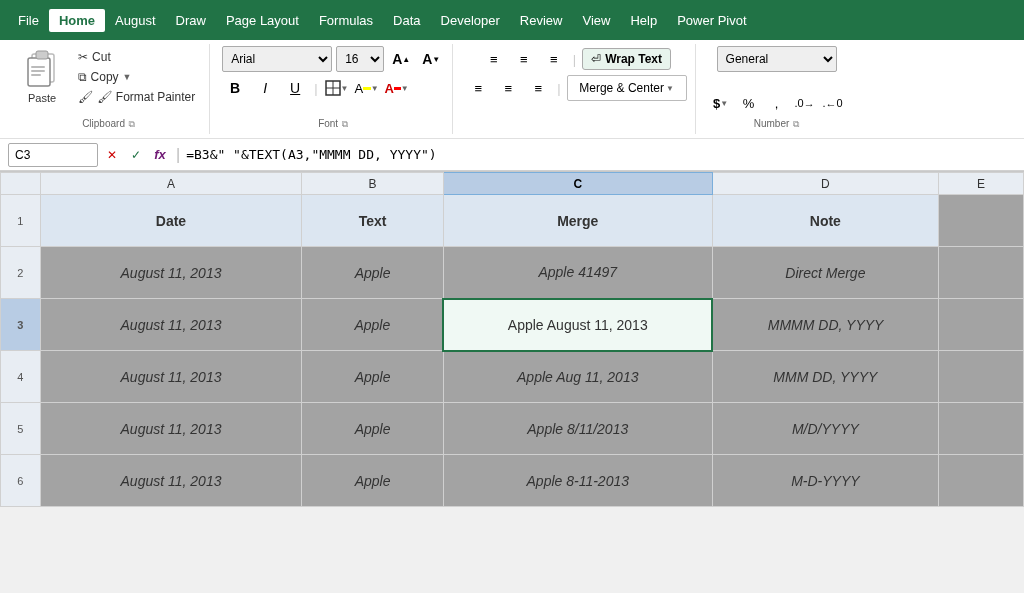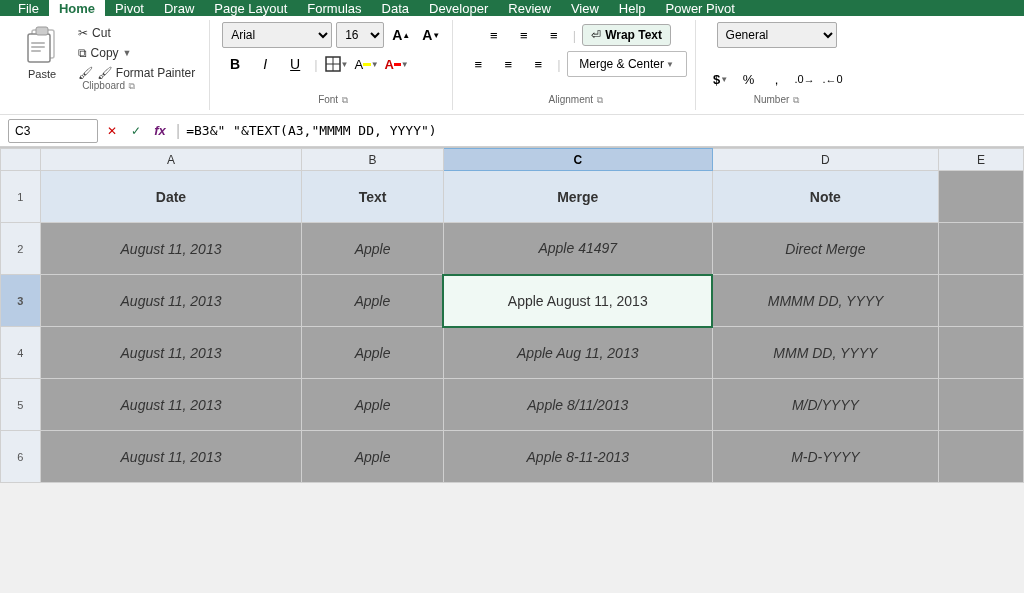--- a/index.html
+++ b/index.html
@@ -2,21 +2,21 @@
 <html><head>
   <meta charset="utf-8">
   <style>
     * { box-sizing: border-box; margin: 0; padding: 0; }
     body { font-family: 'Segoe UI', Arial, sans-serif; font-size: 13px; background: #f0f0f0; width: 1024px; height: 593px; overflow: hidden; }
 
     
     .ribbon { background: #fff; border-bottom: 1px solid #c8c8c8; }
 
     
-    .menu-bar { background: #217346; display: flex; align-items: center; height: 16px; padding: 0 8px; }
+    .menu-bar { background: #217346; display: flex; align-items: center; height: 40px; padding: 0 8px; }
     .menu-item { color: #fff; padding: 4px 10px; font-size: 13px; cursor: pointer; border-radius: 2px; }
     .menu-item.active { background: #fff; color: #217346; font-weight: 600; }
 
     
     .toolbar { background: #fff; display: flex; align-items: stretch; padding: 4px 8px; border-bottom: 1px solid #e0e0e0; gap: 4px; min-height: 88px; }
     .toolbar-group { display: flex; flex-direction: column; align-items: center; justify-content: space-between; padding: 2px 8px; border-right: 1px solid #e0e0e0; position: relative; }
     .toolbar-group:last-child { border-right: none; }
 
     .clipboard-area { display: flex; flex-direction: row; align-items: center; gap: 4px; }
     .paste-btn { display: flex; flex-direction: column; align-items: center; justify-content: center; padding: 4px 8px; cursor: pointer; border-radius: 3px; min-width: 48px; }
@@ -73,21 +73,21 @@
     td.center { text-align: center; }
   </style>
 </head>
 <body>
 
 <div class="ribbon">
 
   <div class="menu-bar">
     <div class="menu-item">File</div>
     <div class="menu-item active">Home</div>
-    <div class="menu-item">Pivot</div>
+    <div class="menu-item">August</div>
     <div class="menu-item">Draw</div>
     <div class="menu-item">Page Layout</div>
     <div class="menu-item">Formulas</div>
     <div class="menu-item">Data</div>
     <div class="menu-item">Developer</div>
     <div class="menu-item">Review</div>
     <div class="menu-item">View</div>
     <div class="menu-item">Help</div>
     <div class="menu-item">Power Pivot</div>
   </div>
@@ -117,21 +117,21 @@
             <span style="font-size:12px;">⧉</span>
             <span style="font-size:12px;">Copy</span>
             <span style="font-size:9px;color:#666;">▼</span>
           </div>
           <div class="clipboard-btn">
             <span style="font-size:12px;">🖌</span>
             <span style="font-size:12px;">🖌 Format Painter</span>
           </div>
         </div>
       </div>
-      <div style="position:absolute; bottom:18px; left:0; right:0; text-align:center;">
+      <div style="position:absolute; bottom:4px; left:0; right:0; text-align:center;">
         <span style="font-size:10px; color:#666;">Clipboard</span>
         <span style="font-size:9px; color:#888; cursor:pointer;">⧉</span>
       </div>
     </div>
 
     <div class="toolbar-group font-group" style="justify-content:flex-start; padding-bottom:18px; gap:3px;">
       <div class="font-row1">
         <select class="font-select">
           <option>Arial</option>
         </select>
@@ -184,24 +184,20 @@
       </div>
       <div style="display:flex; align-items:center; gap:4px;">
         <div class="btn-icon">≡</div>
         <div class="btn-icon">≡</div>
         <div class="btn-icon">≡</div>
         <span style="color:#ccc; padding:0 2px;">|</span>
         <div class="btn-icon" style="min-width:120px; border:1px solid #bbb; padding:0 4px; font-size:12px;">
           <span>Merge &amp; Center</span>
           <span style="font-size:8px;color:#666; margin-left:2px;">▼</span>
         </div>
-      </div>
-      <div style="position:absolute; bottom:4px; left:0; right:0; text-align:center;">
-        <span style="font-size:10px; color:#666;">Alignment</span>
-        <span style="font-size:9px; color:#888; cursor:pointer;">⧉</span>
       </div>
     </div>
 
     <div class="toolbar-group number-group" style="justify-content:space-between; padding-bottom:18px; gap:16px; min-width:130px;">
       <select class="number-select">
         <option>General</option>
       </select>
       <div class="number-row2">
         <div class="btn-icon">
           <span style="font-size:13px; font-weight:600;">$</span>

